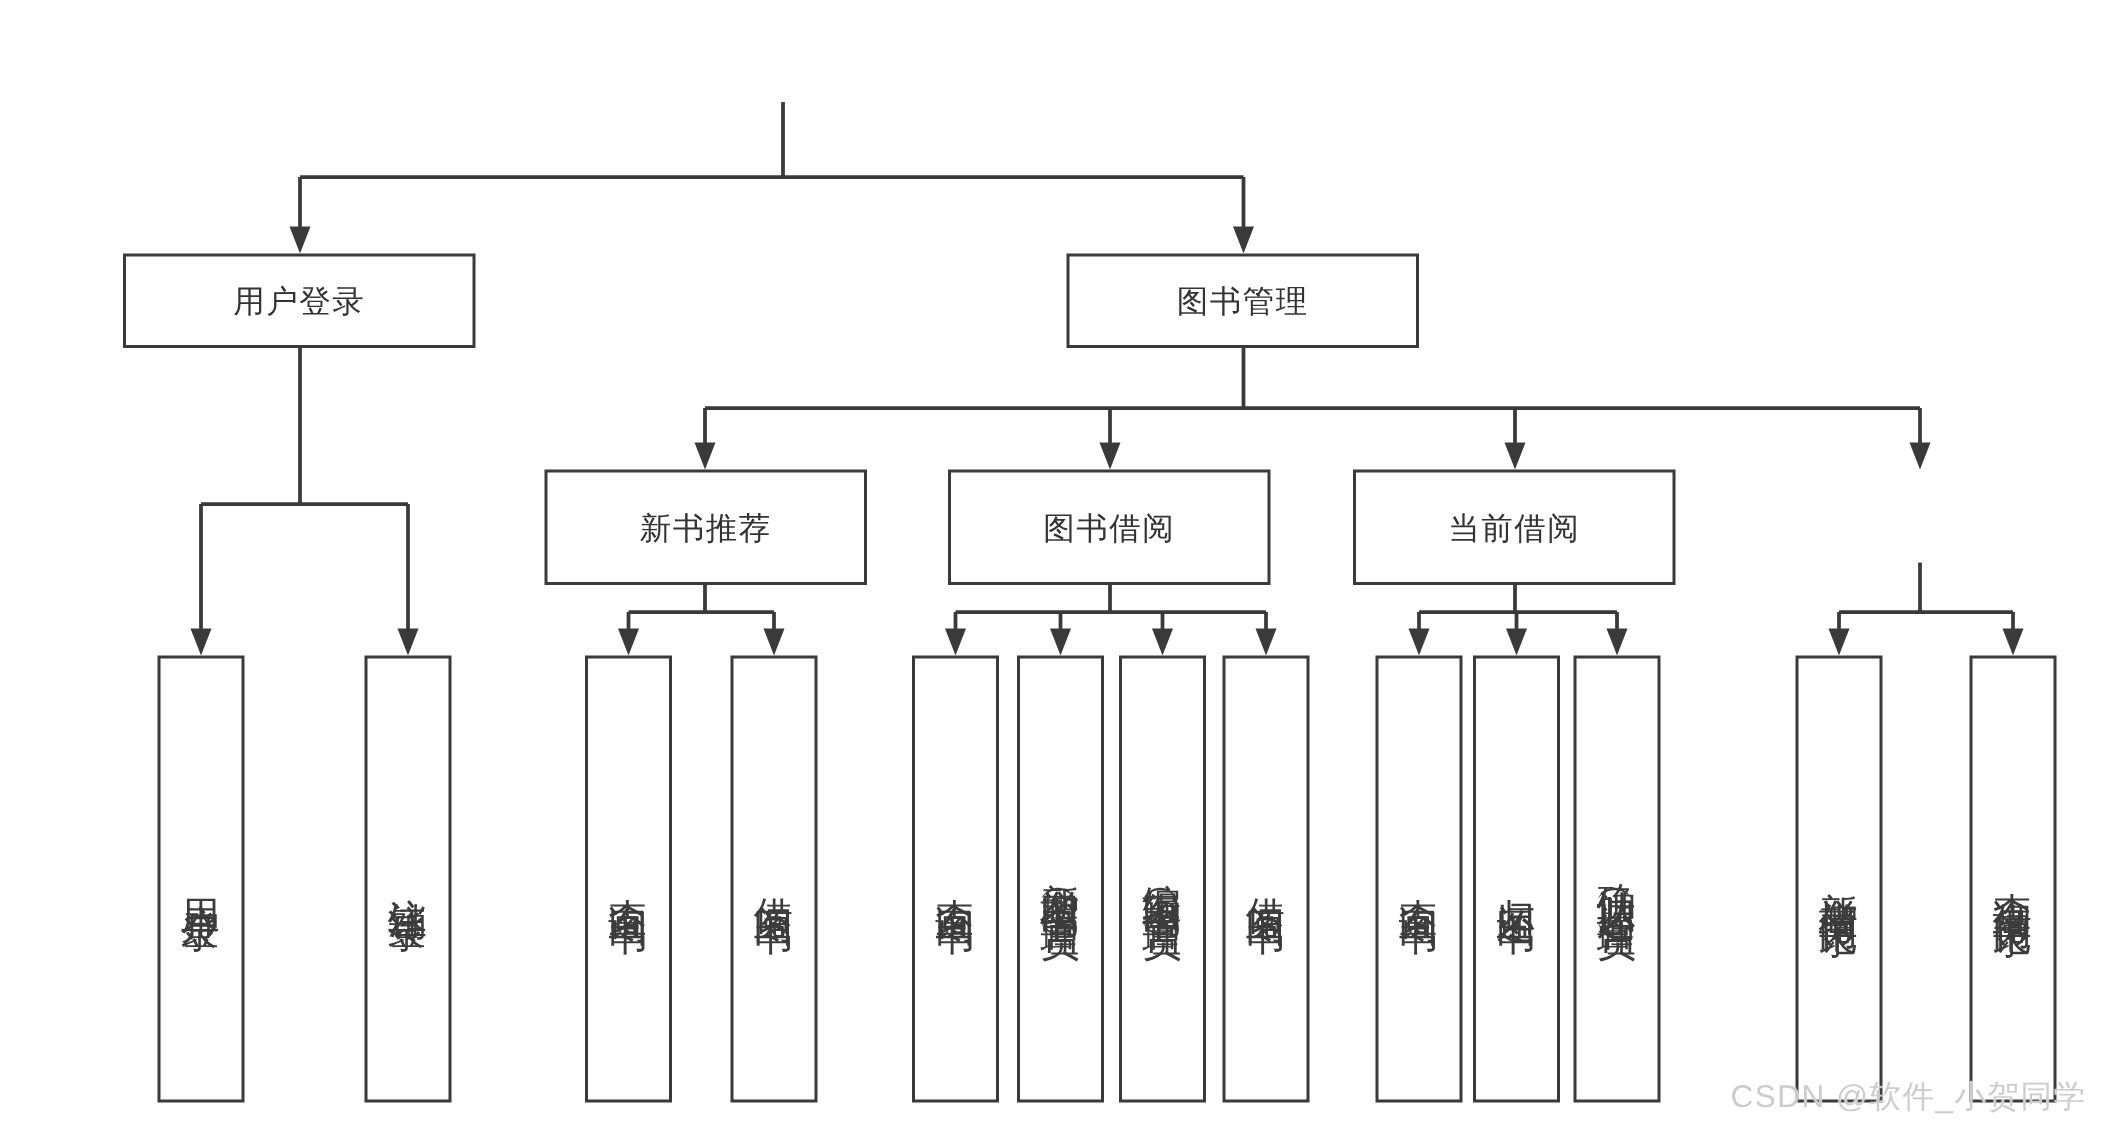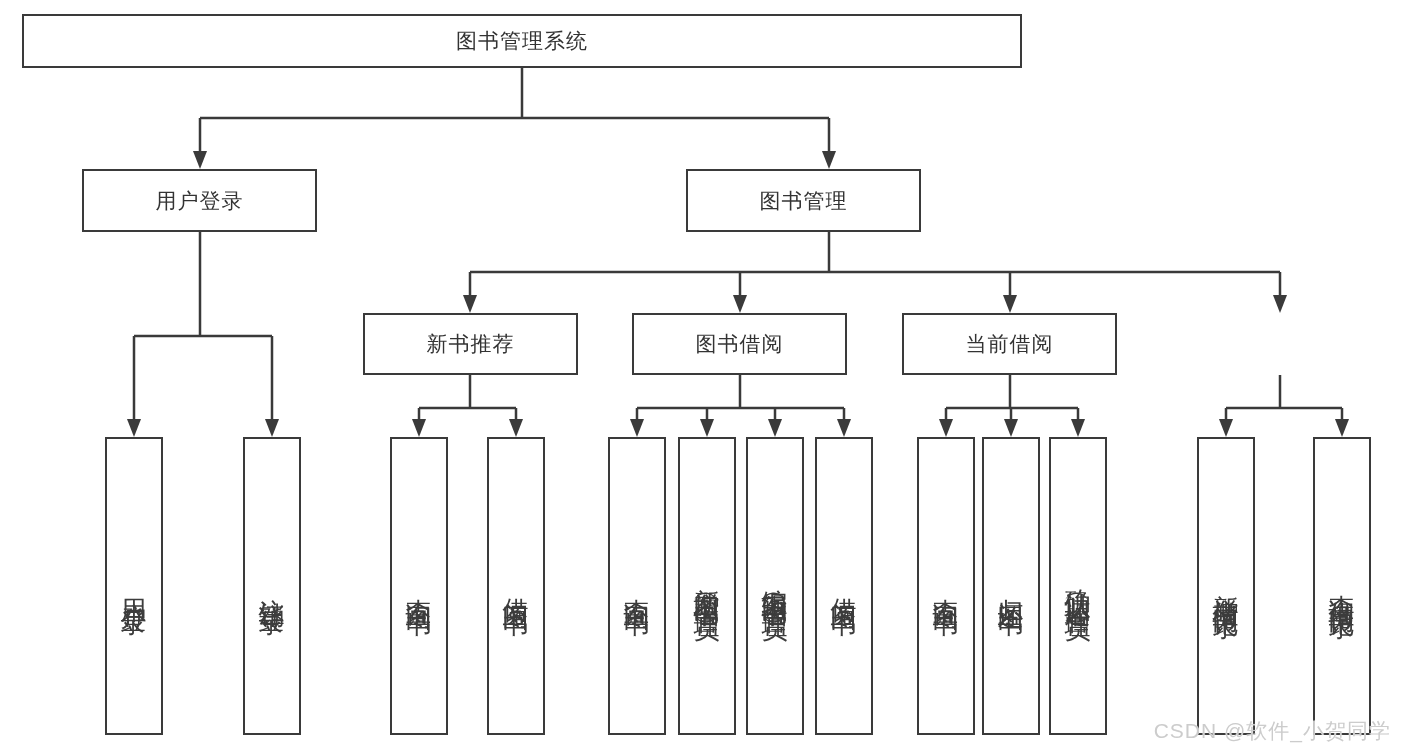--- a/index.html
+++ b/index.html
@@ -27,21 +27,21 @@
     border: 2.5px solid #3a3a3a;
     color: #333333;
     display: flex;
     align-items: center;
     justify-content: center;
     z-index: 2;
   }
   .h-box { font-size: 21px; letter-spacing: 1px; }
   .root-box    { left: 22px;  top: 14px;  width: 1000px; height: 54px; }
   .lvl2-box    { height: 63px; width: 235px; top: 169px; }
-  .lvl3-box    { height: 62px; width: 215px; top: 313px; text-align: center; }
+  .lvl3-box    { height: 77px; width: 215px; top: 313px; text-align: center; }
   .v-box {
     top: 437px;
     width: 58px;
     height: 298px;
   }
   .v-box span {
     writing-mode: vertical-rl;
     text-orientation: mixed;
     font-size: 26px;
     letter-spacing: 4px;
@@ -98,28 +98,25 @@
       <polygon points="768,419 782,419 775,437"></polygon>
       <polygon points="837,419 851,419 844,437"></polygon>
       <polygon points="939,419 953,419 946,437"></polygon>
       <polygon points="1004,419 1018,419 1011,437"></polygon>
       <polygon points="1071,419 1085,419 1078,437"></polygon>
       <polygon points="1219,419 1233,419 1226,437"></polygon>
       <polygon points="1335,419 1349,419 1342,437"></polygon>
     </g>
   </svg>
 
-  <div class="box h-box root-box">
-    <span>图书管理系统</span>
-  </div>
 
   <div class="box h-box lvl2-box" style="left:82px;">
     <span>用户登录</span>
   </div>
-  <div class="box h-box lvl2-box" style="left:686px;">
+  <div class="box h-box lvl2-box" style="left:711px;">
     <span>图书管理</span>
   </div>
 
   <div class="box h-box lvl3-box" style="left:363px;">
     <span>新书推荐</span>
   </div>
   <div class="box h-box lvl3-box" style="left:902px;">
     <span>当前借阅</span>
   </div>
   <div class="box h-box lvl3-box" style="left:632px;">

